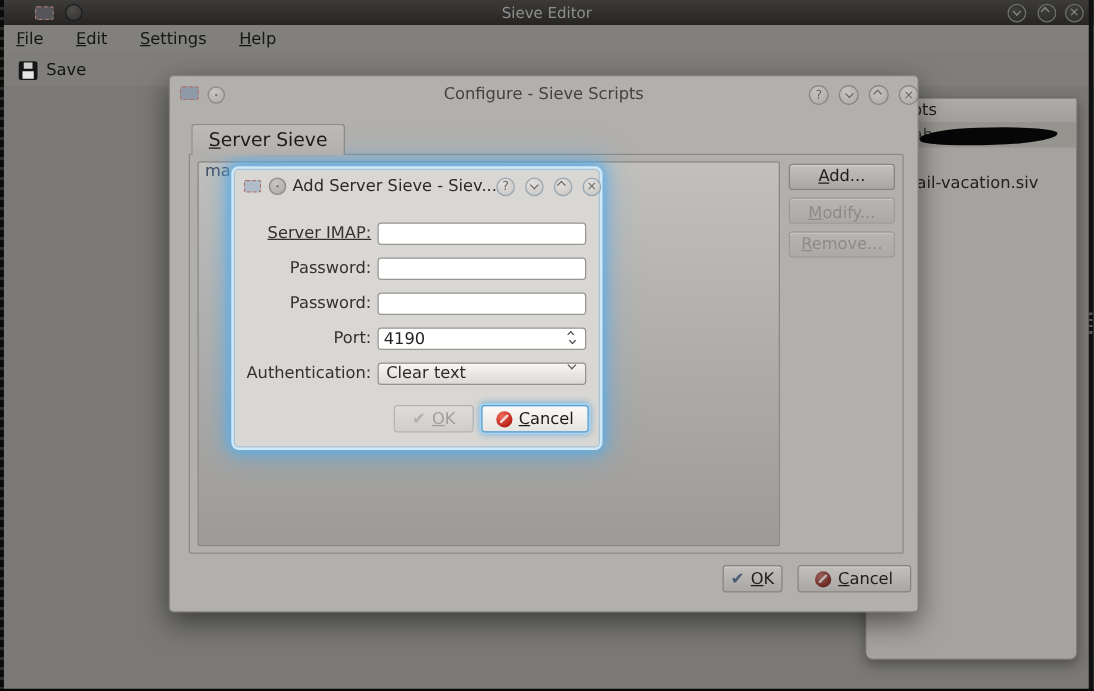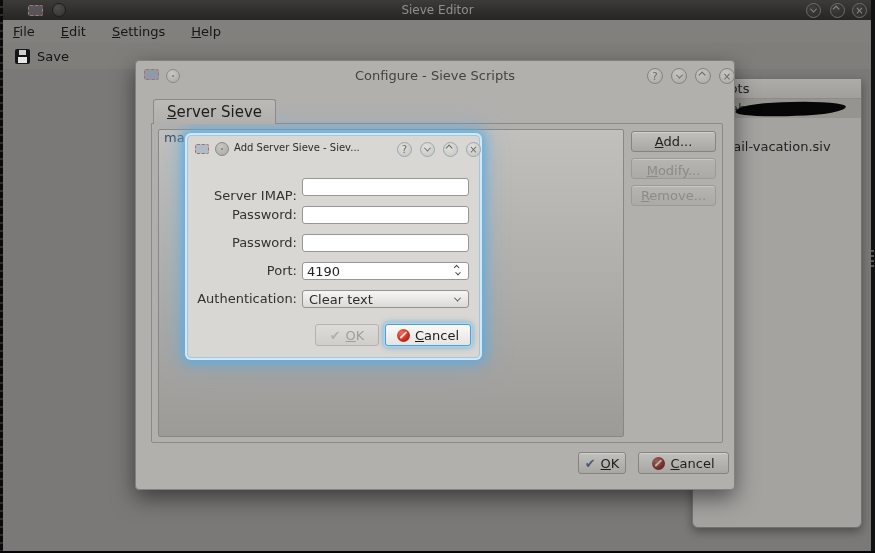--- a/index.html
+++ b/index.html
@@ -91,38 +91,38 @@
   .noentry { position:relative; width:13px; height:13px; border-radius:50%;
              background:radial-gradient(circle at 35% 30%, #ef6a5a, #c0281c 65%, #8e150c); }
   .noentry::after { content:""; position:absolute; left:2px; top:5.5px; width:9px; height:2.4px;
              background:#f2dcd8; transform:rotate(-45deg); border-radius:1px; }
   .noentry.dim { filter:saturate(.55) brightness(.8); }
 
   
   .add { position:absolute; left:187px; top:135px; width:293px; height:223px; background:#d9d7d3;
          border:1px solid #a8c4d6; border-radius:4px;
          box-shadow:0 0 0 2px #cfe9f8, 0 0 10px 4px rgba(88,173,232,.95), 0 0 24px 8px rgba(88,173,232,.4); }
-  .add .dtitle { position:absolute; left:46px; top:6px; font-size:10px; color:#2c2b29; }
+  .add .dtitle { position:absolute; left:46px; top:6px; font-size:13px; color:#2c2b29; }
   .add-appicon { left:7px; top:8px; width:14px; height:10px; background:#aebdc9; }
   .add-circle { left:27px; top:6px; }
   .add .dlgbtn { width:15px; height:15px; border-color:#97a7b2; color:#6a6861;
                  background:radial-gradient(circle at 38% 30%, #e3e1de, #c6c4c1); }
   .frow-label { position:absolute; left:0; width:109px; text-align:right; font-size:13px; color:#33322f;
                 line-height:18px; }
   .ffield { position:absolute; left:114px; width:167px; height:18px; border:1px solid #989692;
             border-radius:3px; background:#fff; font-family:"DejaVu Sans",sans-serif; font-size:13px;
             padding:0 4px; color:#222; }
   .spinwrap { position:absolute; left:114px; width:167px; height:18px; }
   .spinwrap .ffield { left:0; width:167px; padding-right:24px; }
   .spinner { position:absolute; right:5px; top:1px; width:12px; height:16px; display:flex;
              flex-direction:column; align-items:center; justify-content:center; gap:1px; color:#4a4946; }
   .spinner .chev { width:4px; height:4px; }
   .combo { position:absolute; left:114px; width:167px; height:18px; border:1px solid #95938f;
            border-radius:3px; background:linear-gradient(#f7f6f4,#dcdad6); font-size:13px; color:#2d2c2a;
-           display:flex; align-items:center; padding:0 6px; }
+           display:flex; padding:0 6px; }
   .combo .cval { flex:1; }
   .combo .chev { color:#55534f; margin-right:2px; }
   .add-ok { position:absolute; left:127px; top:188px; width:64px; height:22px; font-size:13px; }
   .add-ok.kbtn { color:#a09e9a; border-color:#b5b3af; background:linear-gradient(#dedcd8,#d0cecb); box-shadow:none; }
   .add-ok .checkmark { color:#b2b0ac; }
   .add-cancel { position:absolute; left:197px; top:188px; width:86px; height:22px; font-size:13px;
                 border:1px solid #4d9fd6; background:linear-gradient(#fbfaf9,#e6e4e1); color:#1d1c1a;
                 box-shadow:0 0 0 1.5px #a8d2ee, 0 0 6px 1px rgba(77,159,214,.85); }
   u { text-decoration:underline; }
 </style>
@@ -233,21 +233,21 @@
     <div class="dlgbtn" style="left:232px; top:6px;">
         <span class="chev down"></span>
       </div>
     <div class="dlgbtn" style="left:255px; top:6px;">
         <span class="chev up"></span>
       </div>
     <div class="dlgbtn" style="left:278px; top:6px;">
         <span>×</span>
       </div>
 
-    <div class="frow-label" style="top:51px;">Server IMAP:</div>
+    <div class="frow-label" style="top:42px;text-decoration:underline;">Server IMAP:</div>
     <input class="ffield" style="top: 42px;" value="">
 
     <div class="frow-label" style="top:70px;">Password:</div>
     <input class="ffield" style="top: 70px;" value="">
 
     <div class="frow-label" style="top:98px;">Password:</div>
     <input class="ffield" style="top: 98px;" value="">
 
     <div class="frow-label" style="top:126px;">Port:</div>
     <div class="spinwrap" style="top:126px;">

